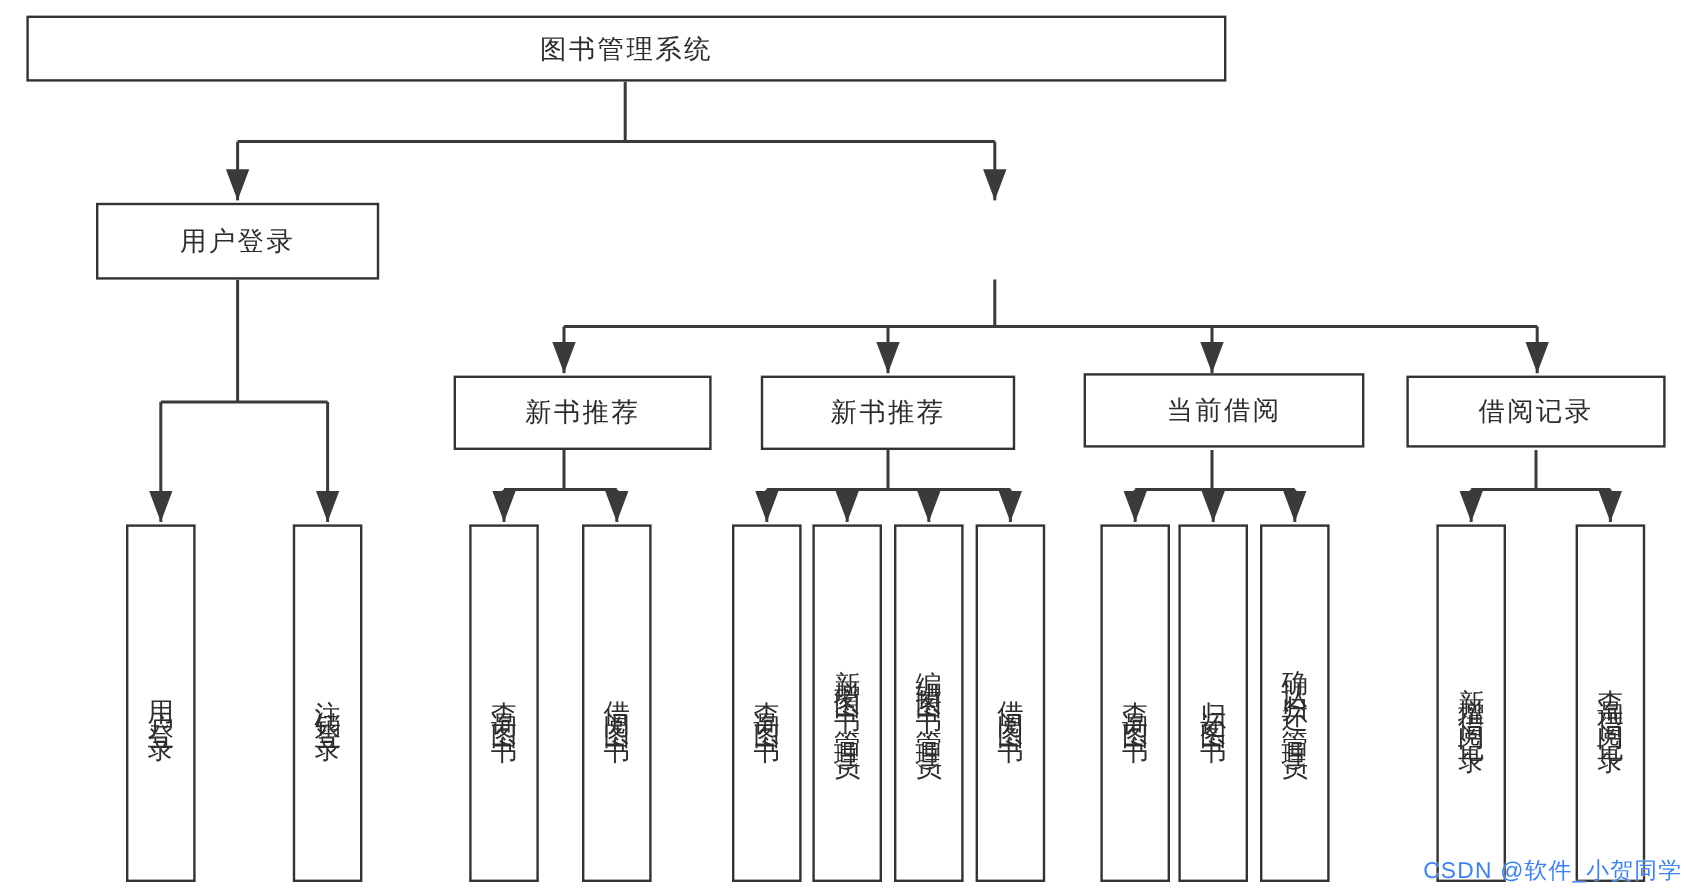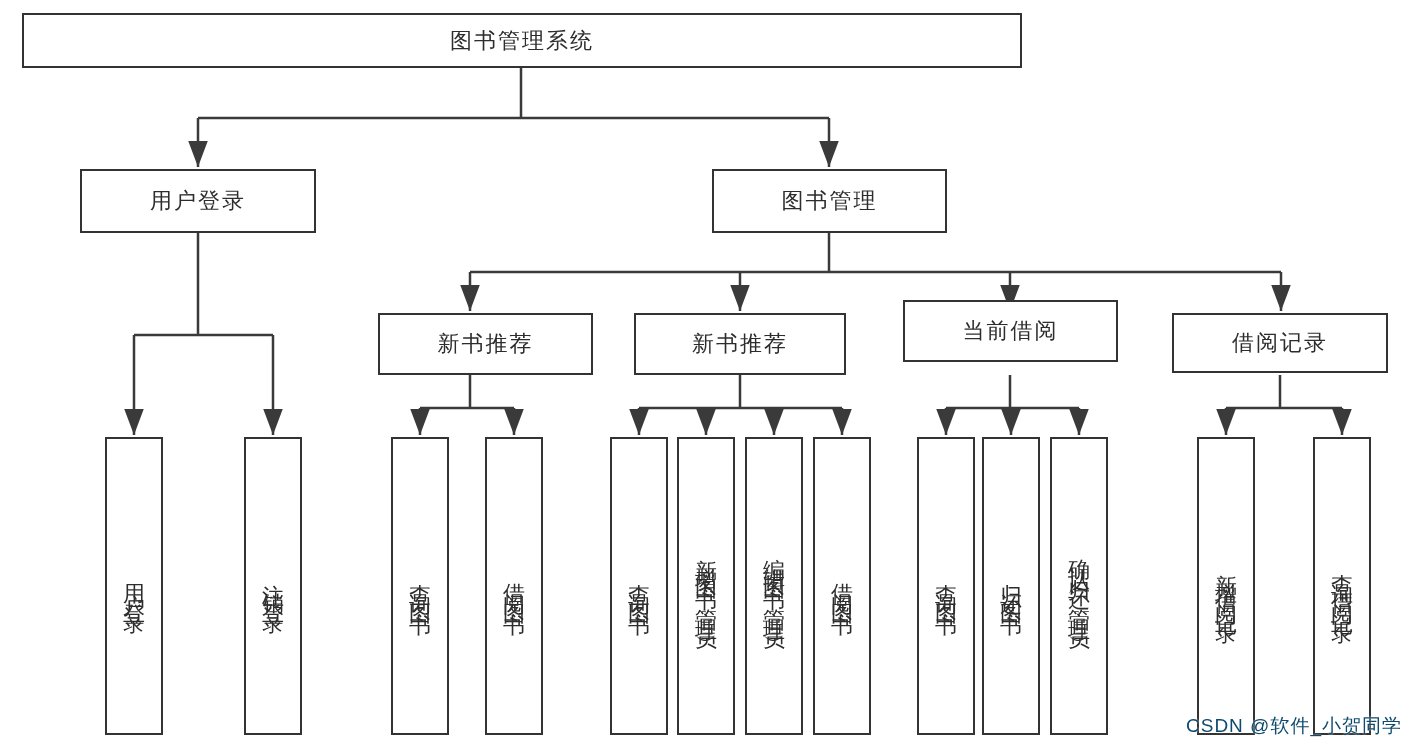--- a/index.html
+++ b/index.html
@@ -34,21 +34,21 @@
     text-orientation:mixed;
     letter-spacing:10px;
     line-height:1;
   }
   .watermark{
     position:absolute;
     left:1186px;
     top:713px;
     font-size:19px;
     letter-spacing:1px;
-    color:#0c4a6e;
+    color:#3b82f6;
     white-space:nowrap;
     text-shadow:0 0 2px #ffffff;
   }
 </style>
 </head>
 <body>
 
 <div class="canvas">
 
   <svg class="wires" width="1405" height="747" viewBox="0 0 1405 747" xmlns="http://www.w3.org/2000/svg">
@@ -89,31 +89,28 @@
     </g>
   </svg>
 
   <div class="box hbox" style="left:22px;top:13px;width:1000px;height:55px;">
     <span>图书管理系统</span>
   </div>
 
   <div class="box hbox" style="left:80px;top:169px;width:236px;height:64px;">
     <span>用户登录</span>
   </div>
-  <div class="box hbox" style="left:712px;top:169px;width:235px;height:64px;">
-    <span>图书管理</span>
-  </div>
 
   <div class="box hbox" style="left:378px;top:313px;width:215px;height:62px;">
     <span>新书推荐</span>
   </div>
   <div class="box hbox" style="left:634px;top:313px;width:212px;height:62px;">
     <span>新书推荐</span>
   </div>
-  <div class="box hbox" style="left:903px;top:300px;width:215px;height:62px;">
+  <div class="box hbox" style="left:903px;top:311px;width:234px;height:62px;">
     <span>当前借阅</span>
   </div>
   <div class="box hbox" style="left:1172px;top:313px;width:216px;height:60px;">
     <span>借阅记录</span>
   </div>
 
   <div class="box leaf" style="left:105px;top:437px;width:58px;height:298px;">
     <span class="vtext">用户登录</span>
   </div>
   <div class="box leaf" style="left:244px;top:437px;width:58px;height:298px;">

